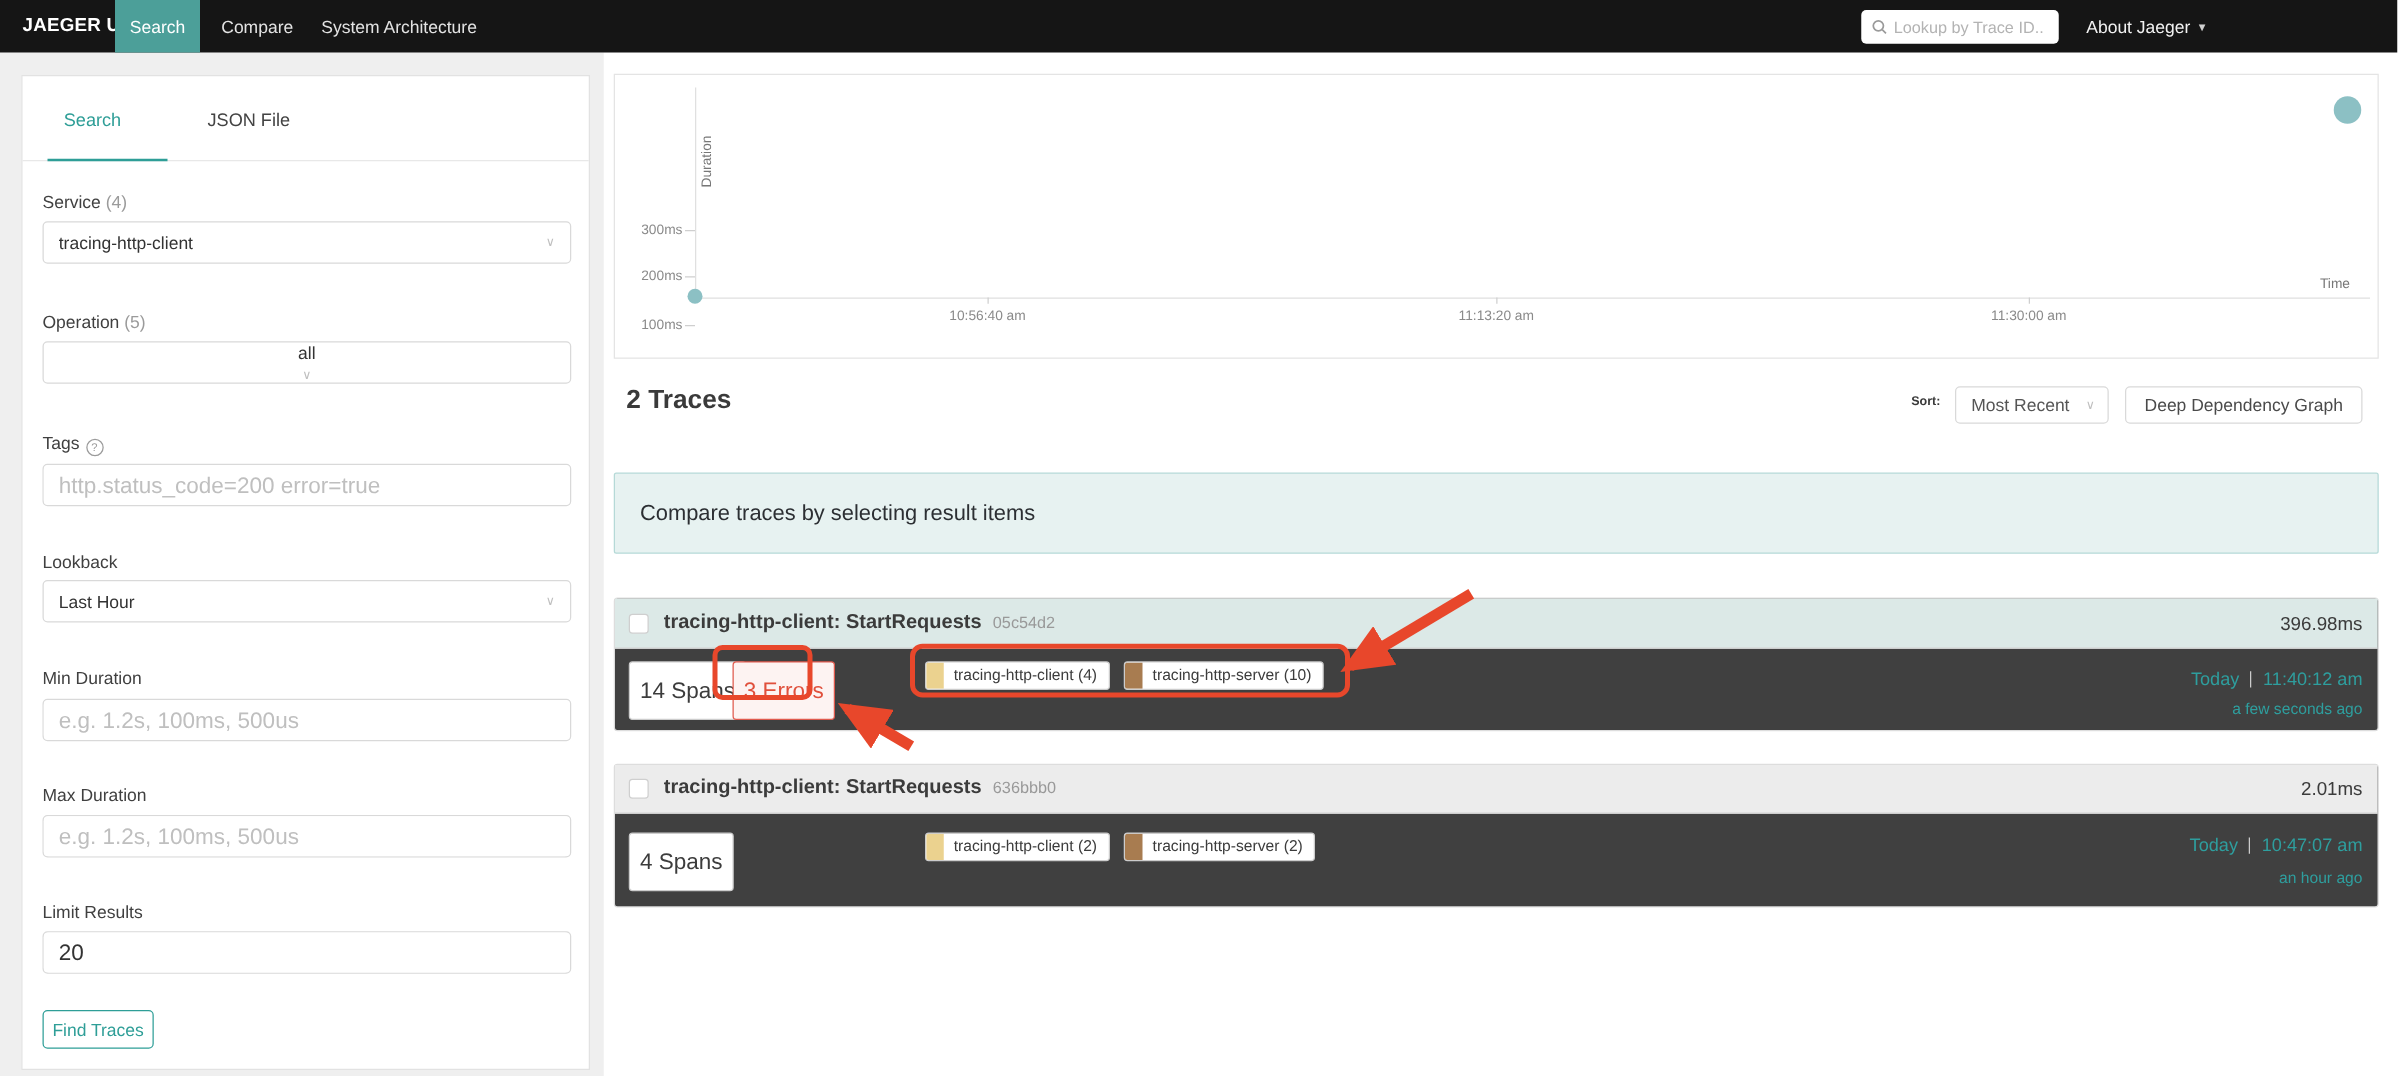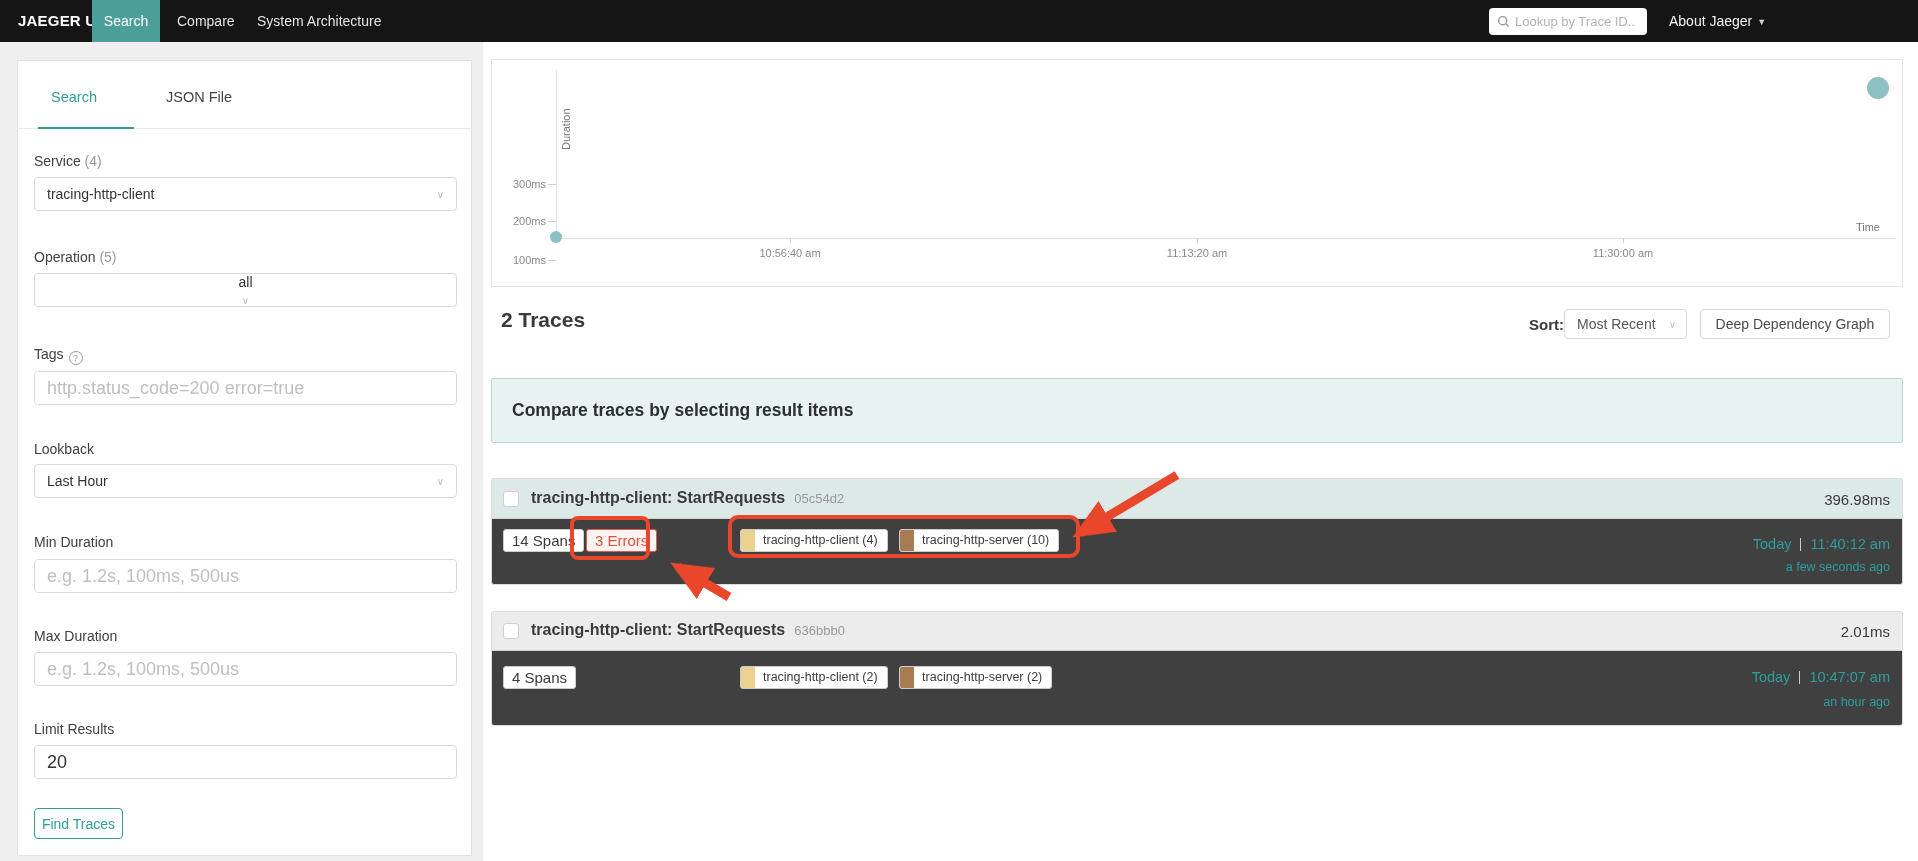--- a/index.html
+++ b/index.html
@@ -43,40 +43,40 @@
   .ytick-dash { position:absolute; width:8px; height:1px; background:#cfcfcf; left:56px; }
   .ytick-lbl { position:absolute; width:48px; left:6px; text-align:right; font-size:11px; color:#8a8a8a; }
   .xtick-dash { position:absolute; width:1px; height:5px; background:#cfcfcf; top:178px; }
   .xtick-lbl { position:absolute; top:187px; width:90px; margin-left:-45px; text-align:center; font-size:11px; color:#8a8a8a; }
   .axis-title-y { position:absolute; left:68px; top:20px; height:70px; writing-mode:vertical-rl; transform:rotate(180deg); font-size:11px; color:#777; }
   .axis-title-x { position:absolute; right:22px; top:161px; font-size:11px; color:#777; }
   .dot { position:absolute; border-radius:50%; background:#8CC0C4; cursor:pointer; }
 
   
   .res-title { position:absolute; left:501px; top:308px; font-size:21px; font-weight:bold; color:#3a3a3a; }
-  .sort-lbl { position:absolute; left:1529px; top:316px; font-size:15px; font-weight:bold; color:#3a3a3a; }
+  .sort-lbl { position:absolute; left:1529px; top:316px; font-size:10px; font-weight:bold; color:#3a3a3a; }
   .sort-sel { position:absolute; left:1564px; top:309px; width:123px; height:30px; border:1px solid #d9d9d9; border-radius:4px; background:#fff; display:flex; align-items:center; padding:0 10px 0 12px; cursor:pointer; }
   .sort-sel .val { flex:1; font-size:14px; color:#555; }
   .sort-sel .chev { color:#bfbfbf; font-size:10px; }
   .ddg-btn { position:absolute; left:1700px; top:309px; width:190px; height:30px; border:1px solid #d9d9d9; border-radius:4px; background:#fff; font-size:14px; color:#4a4a4a; font-family:"Liberation Sans",sans-serif; cursor:pointer; }
 
   
   .banner { position:absolute; left:491px; top:378px; width:1412px; height:65px; background:#E7F2F1; border:1px solid #B5D9D7; border-radius:2px; display:flex; align-items:center; padding-left:20px; }
-  .banner span { font-size:17.5px; font-weight:bold; color:#2c2f33; }
+  .banner span { font-size:17.5px; font-weight:normal; color:#2c2f33; }
 
   
   .trace-card { position:absolute; left:491px; width:1412px; background:#404040; border:1px solid #ddd; border-radius:3px; cursor:pointer; }
   .tc-head { position:relative; width:100%; border-bottom:1px solid #d2d2d2; }
   .tc-head.tint { background:#DCE9E7; }
   .tc-head.gray { background:#ECECEC; }
   .cbx { position:absolute; left:11px; width:16px; height:16px; background:#fff; border:1px solid #cfcfcf; border-radius:3px; cursor:pointer; }
   .tc-title { position:absolute; left:39px; font-size:16px; font-weight:bold; color:#3b3b3b; white-space:nowrap; }
   .tc-id { font-size:13px; font-weight:normal; color:#999; margin-left:9px; }
   .tc-dur { position:absolute; right:12px; font-size:15px; color:#3b3b3b; }
-  .pill { display:inline-block; border:1px solid #ccc; border-radius:3px; background:#fff; font-size:15px; color:#3c3c3c; padding:3px 8px; line-height:15px; white-space:nowrap; }
+  .pill { display:inline-block; border:1px solid #ccc; border-radius:3px; background:#fff; font-size:18px; color:#3c3c3c; padding:15px 8px; line-height:15px; white-space:nowrap; }
   .pill.err { border-color:#e05a4e; color:#e0503c; background:#fdf3f2; }
   .svc-pill { display:inline-flex; align-items:stretch; border:1px solid #ccc; border-radius:3px; background:#fff; overflow:hidden; white-space:nowrap; margin-right:7px; }
   .svc-swatch { width:14px; }
   .svc-name { font-size:12.5px; color:#3c3c3c; padding:3px 9px 3px 8px; line-height:15px; }
   .tc-when { position:absolute; right:12px; color:#2E9E9E; font-size:14.5px; white-space:nowrap; }
   .tc-when .bar { display:inline-block; width:1px; height:13px; background:#ccc; margin:0 9px; vertical-align:-2px; }
   .tc-rel { position:absolute; right:12px; color:#2E9E9E; font-size:12.5px; }
 
   
   .anno-box { position:absolute; border:4px solid #E8472B; z-index:8; pointer-events:none; }

